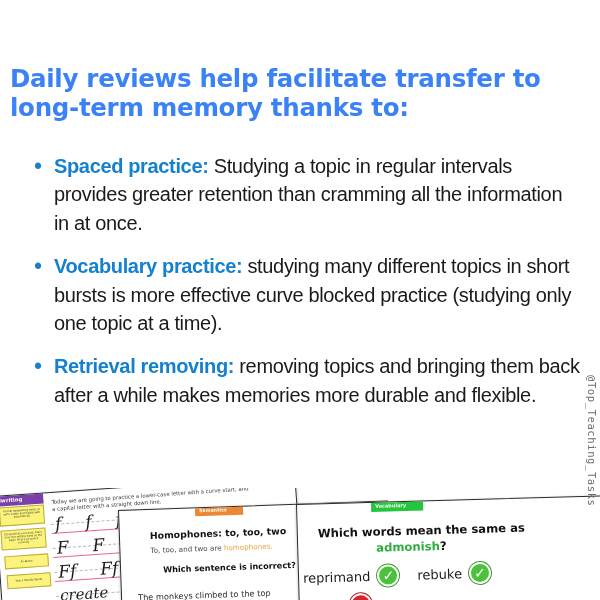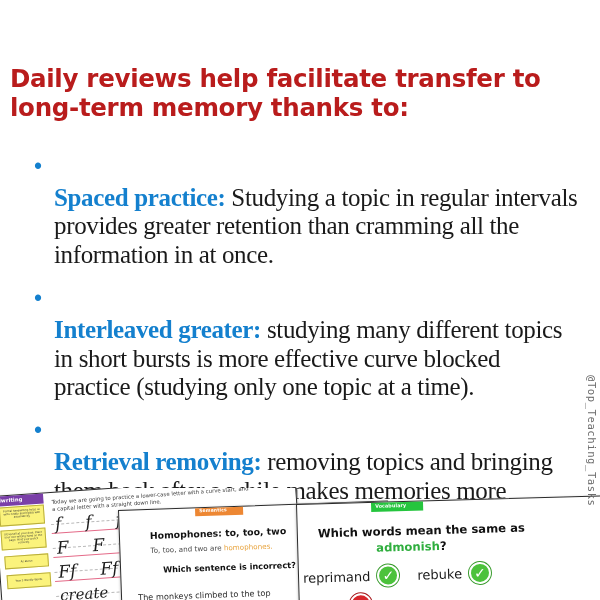--- a/index.html
+++ b/index.html
@@ -33,21 +33,21 @@
        3px 3px 1px rgba(160,160,160,.35);
   }
 
   
   .subtitle{
     position:absolute;left:10px;top:64px;width:584px;
     font-family:"DejaVu Sans", sans-serif;
     font-weight:700;
     font-size:24.5px;
     line-height:29px;
-    color:#b91c1c;
+    color:#3b82f6;
     letter-spacing:-0.3px;
   }
 
   
   .bullets{
     position:absolute;left:34px;top:152px;width:548px;
   }
   .bullet{
     display:flex;
     align-items:flex-start;
@@ -57,26 +57,25 @@
     flex:0 0 auto;
     width:20px;
     color:#1480CE;
     font-size:23px;
     line-height:28px;
     text-align:left;
     font-family:"Liberation Sans", sans-serif;
   }
   .bullet-body{
     flex:1 1 auto;
-    font-family:Liberation Serif, serif;
-    font-size:25px;
+    font-family:Liberation Sans, sans-serif;
+    font-size:20px;
     line-height:28.4px;
     color:#1a1a1a;
     letter-spacing:-0.35px;
-    margin-top:32px;
   }
   .bullet-lead{
     font-weight:700;
     color:#1480CE;
   }
   .bullet-text{font-weight:400;}
 
   
   .watermark{
     position:absolute;
@@ -241,21 +240,21 @@
 
   <div class="bullets">
 
     <div class="bullet">
       <div class="bullet-dot">•</div>
       <div class="bullet-body"><span class="bullet-lead">Spaced practice:</span><span class="bullet-text"> Studying a topic in regular intervals provides greater retention than cramming all the information in at once.</span></div>
     </div>
 
     <div class="bullet">
       <div class="bullet-dot">•</div>
-      <div class="bullet-body"><span class="bullet-lead">Interleaved greater:</span><span class="bullet-text"> studying many different topics in short bursts is more effective curve blocked practice (studying only one topic at a time).</span></div>
+      <div class="bullet-body"><span class="bullet-lead">Vocabulary practice:</span><span class="bullet-text"> studying many different topics in short bursts is more effective curve blocked practice (studying only one topic at a time).</span></div>
     </div>
 
     <div class="bullet">
       <div class="bullet-dot">•</div>
       <div class="bullet-body"><span class="bullet-lead">Retrieval removing:</span><span class="bullet-text"> removing topics and bringing them back after a while makes memories more durable and flexible.</span></div>
     </div>
 
   </div>
 
   <div class="watermark">@Top_Teaching_Tasks</div>

